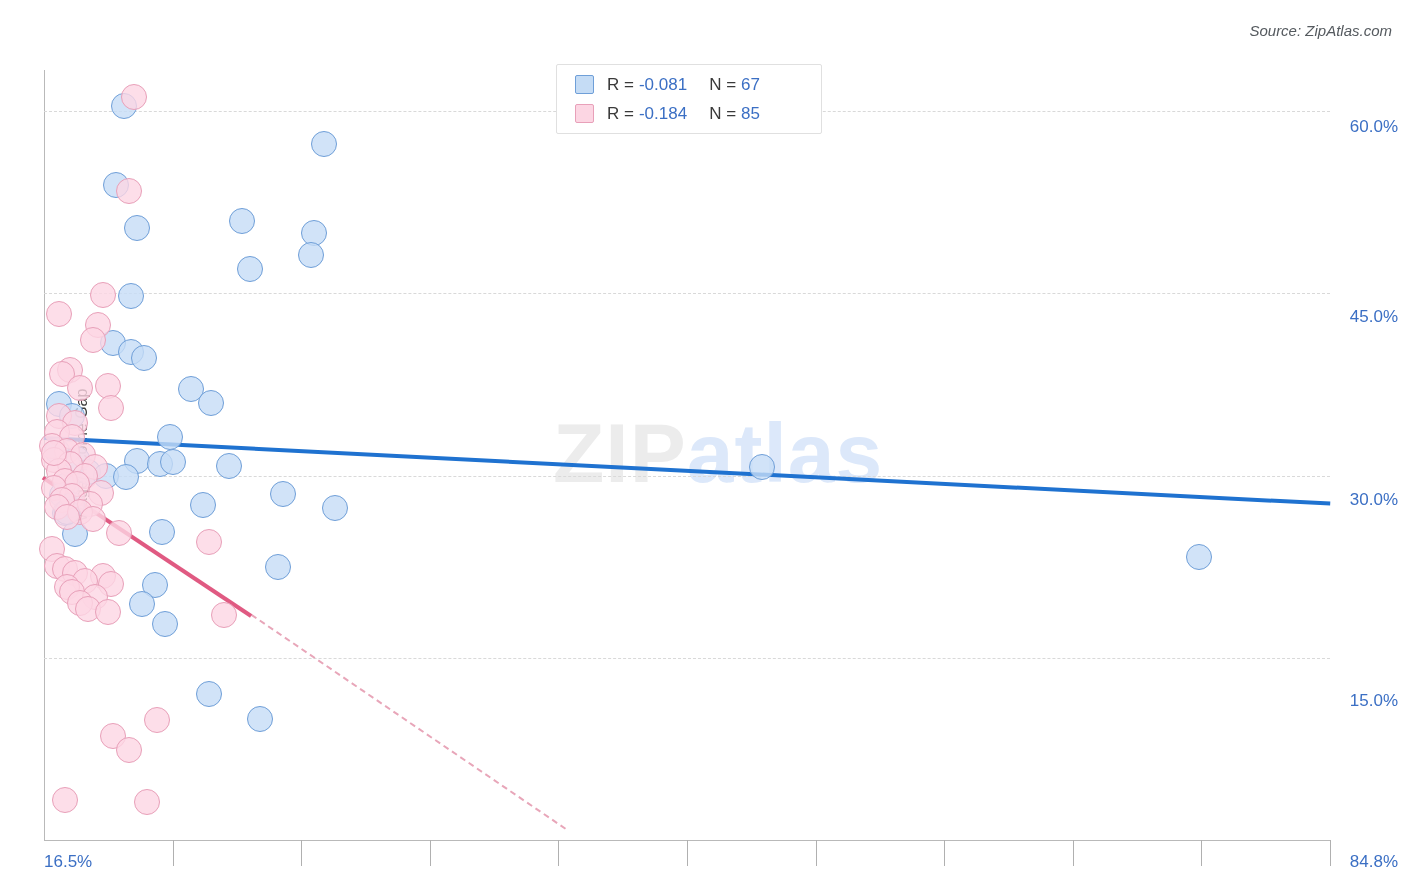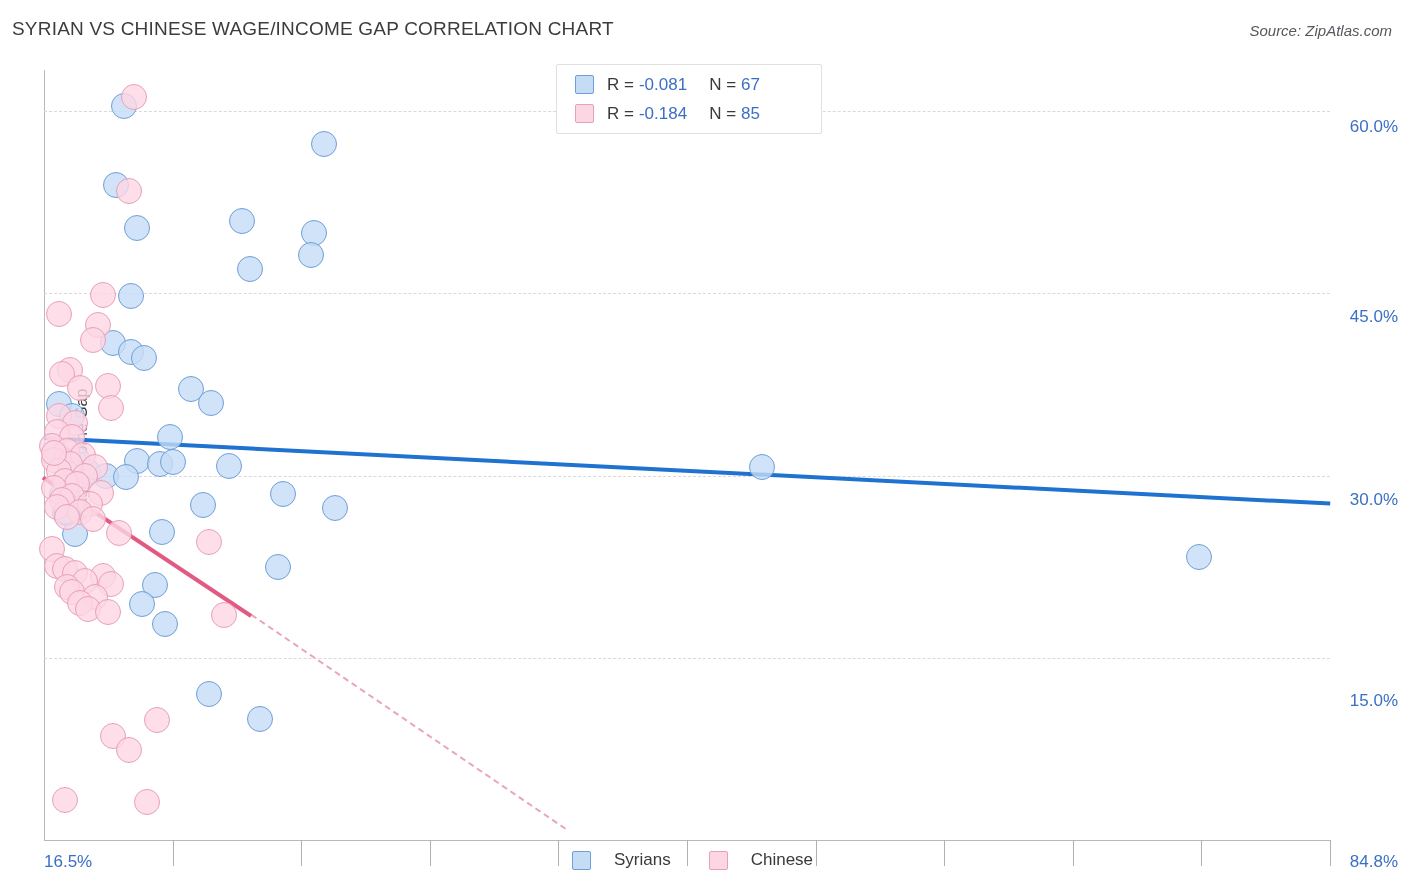--- a/index.html
+++ b/index.html
@@ -96,28 +96,30 @@
     display:flex;align-items:center;gap:10px;
   }
   .legend-item{display:flex;align-items:center;gap:10px;margin-right:28px;}
   .legend-text{font-size:17px;color:#3a3a3a;white-space:nowrap;}
 </style>
 </head>
 <body>
 
 <div id="chart-root">
 
-  <div class="title">SYRIAN VS CHINESE WAGE/INCOME GAP CORRELATION CHART</div>
   <div class="source">Source: ZipAtlas.com</div>
 
   <div class="axis-left"></div>
   <div class="axis-bottom"></div>
 
   <div class="plot">
     <div class="axis-title">Wage/Income Gap</div>
+    <div class="watermark" style="left:509px;top:335px;">
+      <span class="wm-zip">ZIP</span><span class="wm-atlas">atlas</span>
+    </div>
     <div id="grid-layer">
         <div class="gridline" style="top: 587.823px;"></div>
         <div class="gridline" style="top: 405.647px;"></div>
         <div class="gridline" style="top: 223.47px;"></div>
         <div class="gridline" style="top: 41.2934px;"></div>
       </div>
     <div id="ticks-layer">
         <div class="tick-x" style="left: 128.6px;"></div>
         <div class="tick-x" style="left: 257.2px;"></div>
         <div class="tick-x" style="left: 385.8px;"></div>
@@ -261,24 +263,14 @@
     <div class="statrow">
       <span class="swatch pink"></span>
       <span class="stat-lbl">R =</span>
       <span class="stat-val">-0.184</span>
       <span class="stat-gap"></span>
       <span class="stat-lbl">N =</span>
       <span class="stat-val">85</span>
     </div>
   </div>
 
-  <div class="legend">
-    <div class="legend-item">
-      <span class="swatch blue"></span>
-      <span class="legend-text">Syrians</span>
-    </div>
-    <div class="legend-item">
-      <span class="swatch pink"></span>
-      <span class="legend-text">Chinese</span>
-    </div>
-  </div>
 
 </div>
 
 </body></html>

